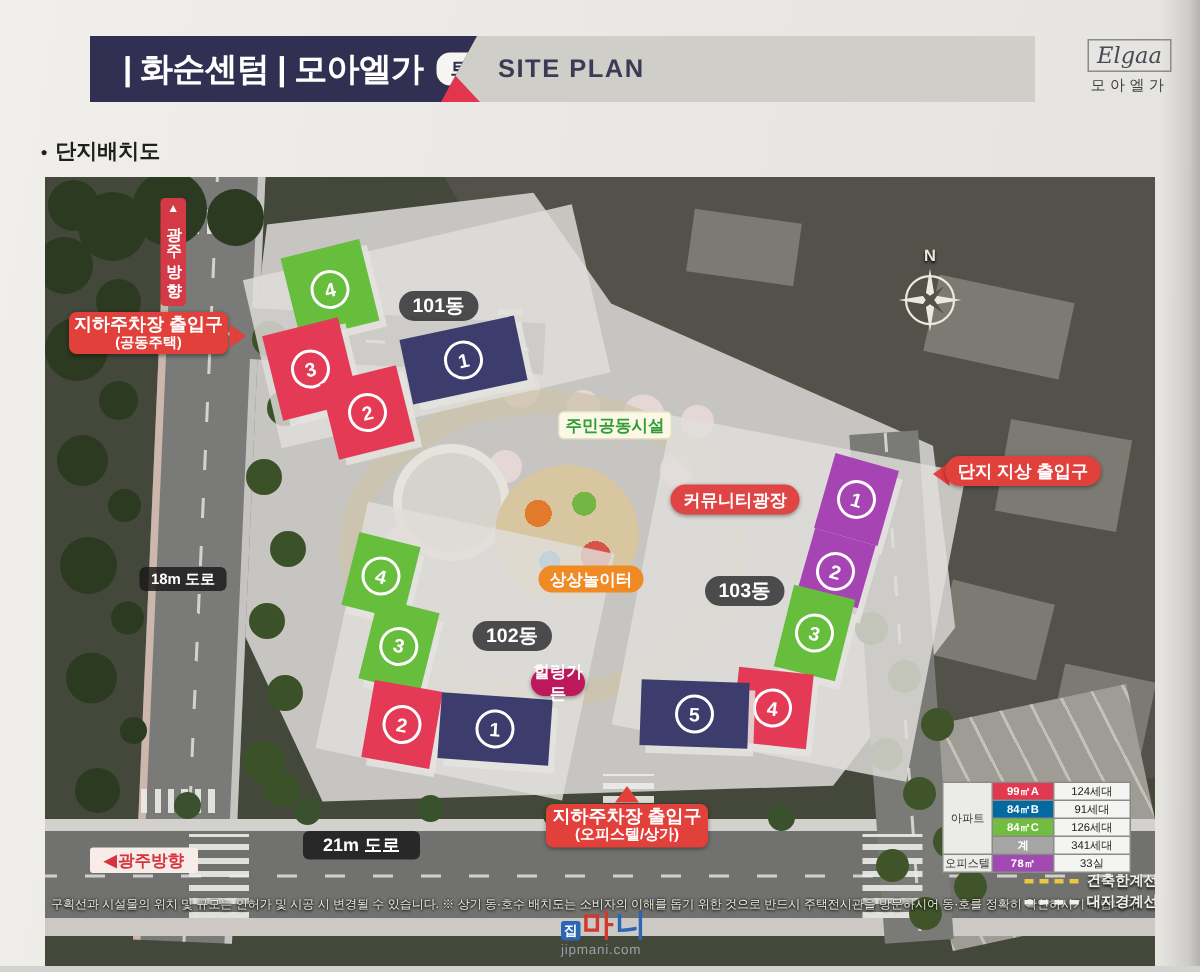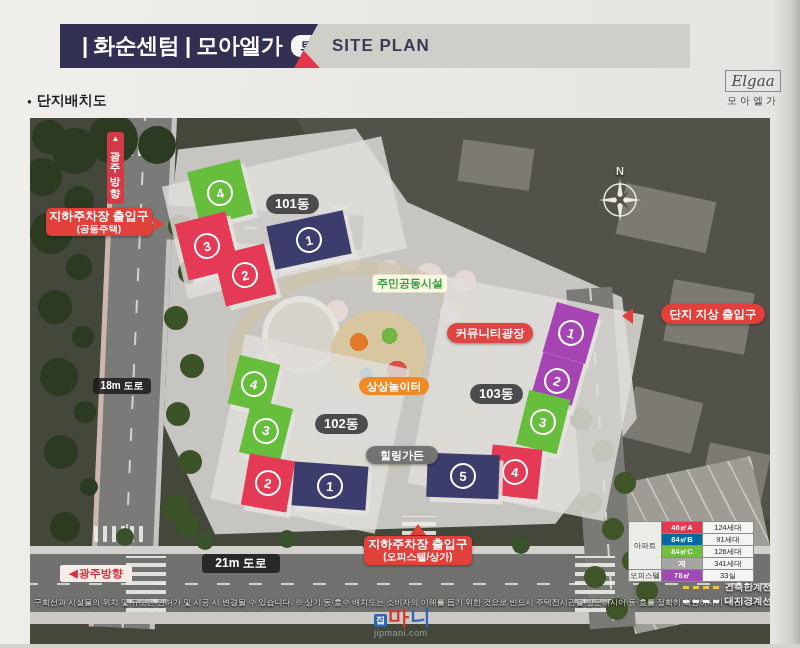--- a/index.html
+++ b/index.html
@@ -17,21 +17,21 @@
   .hdr-title{color:#fff;font-weight:bold;font-size:22px;letter-spacing:-0.5px;white-space:nowrap;}
   .hdr-badge{margin-left:9px;background:#f6f5f1;color:#312f52;font-weight:bold;font-size:13px;
     padding:2px 9px;border-radius:9px;white-space:nowrap;}
   .hdr-wedge{position:absolute;left:292px;top:38px;width:28px;height:30px;background:#e3354e;
     clip-path:polygon(0 0,100% 100%,0 100%);z-index:2;}
   .hdr-gray{position:absolute;left:296px;top:24px;width:394px;height:44px;background:#cfcec9;
     display:flex;align-items:center;padding-left:36px;box-sizing:border-box;z-index:1;}
   .hdr-siteplan{color:#3b3b54;font-weight:bold;font-size:17px;letter-spacing:1px;}
   .hdr-logo{position:absolute;left:718px;top:26px;width:70px;text-align:center;z-index:1;}
   .logo-script{font-family:"DejaVu Serif",serif;font-style:italic;font-size:15px;color:#4a4a55;
-    border:1px solid #8a8a90;display:inline-block;padding:1px 5px;margin-top:44px;}
+    border:1px solid #8a8a90;display:inline-block;padding:1px 5px;}
   .logo-name{font-size:10px;color:#3d3d46;letter-spacing:3px;margin-top:2px;}
 
   .subtitle{position:absolute;left:27px;top:92px;font-size:14px;font-weight:bold;color:#1f1f1f;
     display:flex;align-items:center;gap:5px;}
   .subtitle .bullet{font-size:8px;color:#1f1f1f;}
 
   
   .map{position:absolute;left:30px;top:118px;width:740px;height:527px;background:#43483a;
     overflow:hidden;}
   .zone{position:absolute;}
@@ -253,24 +253,24 @@
     <div class="tri" style="left:123px;top:98px;border-left:11px solid #e2403b;border-top:8px solid transparent;border-bottom:8px solid transparent"></div>
 
     <div class="lbl roadpill" style="left:63px;top:260px;width:58px;height:16px;font-size:10px">18m 도로</div>
 
     <div class="lbl" style="left:342px;top:156px;width:76px;height:19px;background:#fbf8e6;color:#2f9e36;font-weight:bold;font-size:11px;border-radius:4px;border:1px solid #e4e0c4;display:flex;align-items:center;justify-content:center">주민공동시설</div>
 
     <div class="lbl lbl-red lbl-pill" style="left:417px;top:205px;width:86px;height:20px;font-size:11.5px;background:#e04545">커뮤니티광장</div>
 
     <div class="lbl lbl-pill" style="left:329px;top:259px;width:70px;height:18px;background:#ef8a25;color:#fff;font-weight:bold;font-size:11px">상상놀이터</div>
 
-    <div class="lbl lbl-red lbl-pill" style="left:336px;top:328px;width:72px;height:18px;font-size:11px;background:#737373">힐링가든</div>
+    <div class="lbl lbl-red lbl-pill" style="left:324px;top:328px;width:36px;height:18px;font-size:11px;background:#be185d">힐링가든</div>
 
     <div class="tri" style="left:592px;top:190px;border-right:11px solid #e2403b;border-top:8px solid transparent;border-bottom:8px solid transparent"></div>
-    <div class="lbl lbl-red lbl-pill" style="left:631px;top:186px;width:104px;height:20px;font-size:11.5px">단지 지상 출입구</div>
+    <div class="lbl lbl-red lbl-pill" style="left:600px;top:186px;width:104px;height:20px;font-size:11.5px">단지 지상 출입구</div>
 
 
     <div class="tri" style="left:380px;top:406px;border-bottom:11px solid #e2403b;border-left:8px solid transparent;border-right:8px solid transparent"></div>
     <div class="lbl lbl-red" style="left:334px;top:418px;width:108px;padding:2px 3px">
       <div style="font-size:12px;line-height:13px">지하주차장 출입구</div>
       <div style="font-size:10px;line-height:12px">(오피스텔/상가)</div>
     </div>
 
     <div class="lbl roadpill" style="left:172px;top:436px;width:78px;height:19px;font-size:12px">21m 도로</div>
 
@@ -283,21 +283,21 @@
       <div class="compass-n">N</div>
       <svg width="46" height="46" viewBox="0 0 46 46">
         <circle cx="23" cy="23" r="16" fill="none" stroke="#eceade" stroke-width="1.5"></circle>
         <polygon points="23,2 26,20 44,23 26,26 23,44 20,26 2,23 20,20" fill="#eceade"></polygon>
         <polygon points="23,10 25,21 36,23 25,25 23,36 21,25 10,23 21,21" fill="#54524a" transform="rotate(45 23 23)"></polygon>
       </svg>
     </div>
 
     <div class="legend">
       <div class="lg-cat" style="grid-row:1/5">아파트</div>
-      <div class="lg-type t-red" style="grid-row:1">46㎡A</div>
+      <div class="lg-type t-red" style="grid-row:1">99㎡A</div>
       <div class="lg-cnt" style="grid-row:1">124세대</div>
       <div class="lg-type t-navy" style="grid-row:2">84㎡B</div>
       <div class="lg-cnt" style="grid-row:2">91세대</div>
       <div class="lg-type t-green" style="grid-row:3">84㎡C</div>
       <div class="lg-cnt" style="grid-row:3">126세대</div>
       <div class="lg-type t-gray" style="grid-row:4">계</div>
       <div class="lg-cnt" style="grid-row:4">341세대</div>
       <div class="lg-cat" style="grid-row:5">오피스텔</div>
       <div class="lg-type t-purple" style="grid-row:5">78㎡</div>
       <div class="lg-cnt" style="grid-row:5">33실</div>

